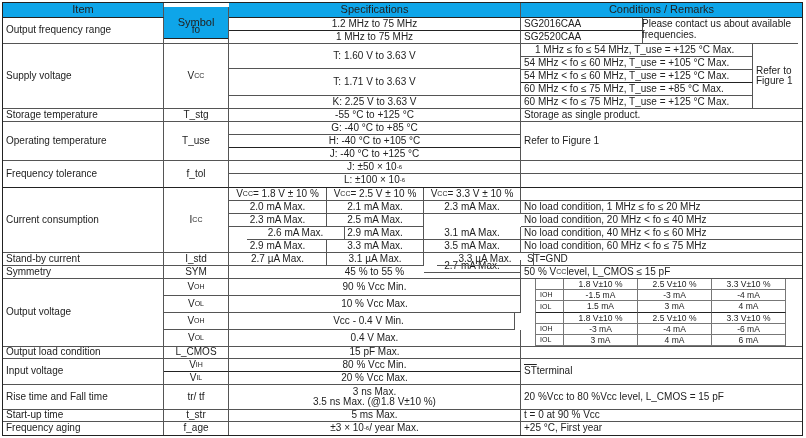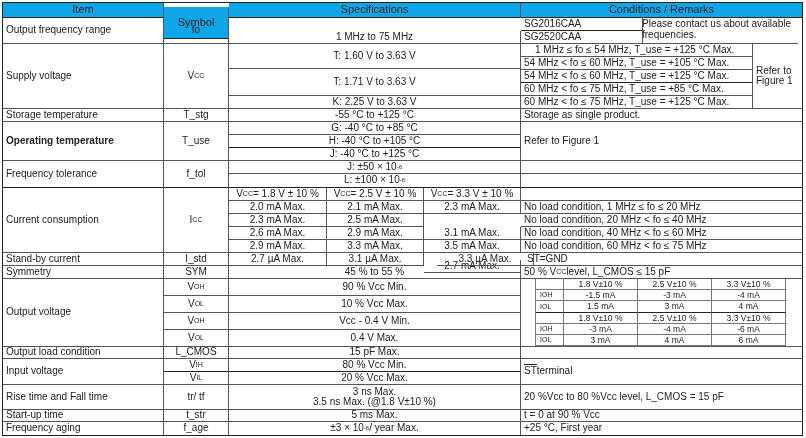--- a/index.html
+++ b/index.html
@@ -21,20 +21,21 @@
 
 <div id="sheet">
 
 <div class="c hd" style="left:0;top:0;width:161px;height:15px;">Item</div>
 <div class="c hd" style="left:161px;top:4px;width:65px;height:32px;">Symbol</div>
 <div class="c hd" style="left:226px;top:0;width:292px;height:15px;">Specifications</div>
 <div class="c hd" style="left:518px;top:0;width:281px;height:15px;border-right:none;">Conditions / Remarks</div>
 
 <div class="c" style="left:0;top:15px;width:161px;height:26px;">Output frequency range</div>
 <div class="c ctr" style="left:161px;top:15px;width:65px;height:26px;">fo</div>
+<div class="c ctr" style="left:226px;top:15px;width:292px;height:13px;border-bottom-color:#222;">1.2 MHz to 75 MHz</div>
 <div class="c ctr" style="left:226px;top:28px;width:292px;height:13px;">1 MHz to 75 MHz</div>
 <div class="c" style="left:518px;top:15px;width:122px;height:13px;border-bottom-color:#222;">SG2016CAA</div>
 <div class="c" style="left:518px;top:28px;width:122px;height:13px;">SG2520CAA</div>
 <div class="c" style="left:636px;top:15px;width:159px;height:26px;border-right:none;white-space:normal;align-items:flex-start;padding-top:1px;">Please contact us about available frequencies.</div>
 
 <div class="c" style="left:0;top:41px;width:161px;height:65px;">Supply voltage</div>
 <div class="c ctr" style="left:161px;top:41px;width:65px;height:65px;">
       <span>V</span>
       <span class="sb">CC</span>
     </div>
@@ -46,21 +47,21 @@
 <div class="c" style="left:518px;top:67px;width:232px;height:13px;border-bottom-color:#222;">54 MHz &lt; fo ≤ 60 MHz, T_use = +125 °C Max.</div>
 <div class="c" style="left:518px;top:80px;width:232px;height:13px;">60 MHz &lt; fo ≤ 75 MHz, T_use = +85 °C Max.</div>
 <div class="c" style="left:518px;top:93px;width:232px;height:13px;">60 MHz &lt; fo ≤ 75 MHz, T_use = +125 °C Max.</div>
 <div class="c" style="left:750px;top:41px;width:49px;height:65px;border-right:none;white-space:normal;">Refer to Figure 1</div>
 
 <div class="c" style="left:0;top:106px;width:161px;height:13px;">Storage temperature</div>
 <div class="c ctr" style="left:161px;top:106px;width:65px;height:13px;">T_stg</div>
 <div class="c ctr" style="left:226px;top:106px;width:292px;height:13px;">-55 °C to +125 °C</div>
 <div class="c" style="left:518px;top:106px;width:281px;height:13px;border-right:none;">Storage as single product.</div>
 
-<div class="c" style="left:0;top:119px;width:161px;height:39px;font-weight:bold;">Operating temperature</div>
+<div class="c" style="left:0;top:119px;width:161px;height:39px;">Operating temperature</div>
 <div class="c ctr" style="left:161px;top:119px;width:65px;height:39px;">T_use</div>
 <div class="c ctr" style="left:226px;top:119px;width:292px;height:13px;">G:  -40 °C to +85 °C</div>
 <div class="c ctr" style="left:226px;top:132px;width:292px;height:13px;border-bottom-color:#222;">H:  -40 °C to +105 °C</div>
 <div class="c ctr" style="left:226px;top:145px;width:292px;height:13px;">J:  -40 °C to +125 °C</div>
 <div class="c" style="left:518px;top:119px;width:281px;height:39px;border-right:none;">Refer to Figure 1</div>
 
 <div class="c thick" style="left:0;top:158px;width:161px;height:27px;">Frequency tolerance</div>
 <div class="c ctr thick" style="left:161px;top:158px;width:65px;height:27px;">f_tol</div>
 <div class="c ctr" style="left:226px;top:158px;width:292px;height:13px;">
       <span>J:  ±50 × 10</span>
@@ -86,21 +87,21 @@
 <div class="c ctr" style="left:226px;top:198px;width:98px;height:13px;">2.0 mA Max.</div>
 <div class="c ctr" style="left:324px;top:198px;width:97px;height:13px;">2.1 mA Max.</div>
 <div class="c ctr" style="left:421px;top:198px;width:97px;height:13px;">2.3 mA Max.</div>
 <div class="c" style="left:518px;top:198px;width:281px;height:13px;border-right:none;">No load condition,    1 MHz ≤ fo ≤ 20 MHz</div>
 
 <div class="c ctr" style="left:226px;top:211px;width:98px;height:13px;">2.3 mA Max.</div>
 <div class="c ctr" style="left:324px;top:211px;width:97px;height:13px;">2.5 mA Max.</div>
 <div class="c ctr" style="left:421px;top:211px;width:97px;height:13px;margin-top:46px;">2.7 mA Max.</div>
 <div class="c" style="left:518px;top:211px;width:281px;height:13px;border-right:none;">No load condition, 20 MHz &lt; fo ≤ 40 MHz</div>
 
-<div class="c ctr" style="left:226px;top:224px;width:98px;height:13px;">2.6 mA Max.</div>
+<div class="c ctr" style="left:244px;top:224px;width:98px;height:13px;">2.6 mA Max.</div>
 <div class="c ctr" style="left:324px;top:224px;width:97px;height:13px;">2.9 mA Max.</div>
 <div class="c ctr" style="left:421px;top:224px;width:97px;height:13px;">3.1 mA Max.</div>
 <div class="c" style="left:518px;top:224px;width:281px;height:13px;border-right:none;">No load condition, 40 MHz &lt; fo ≤ 60 MHz</div>
 
 <div class="c ctr" style="left:226px;top:237px;width:98px;height:13px;">2.9 mA Max.</div>
 <div class="c ctr" style="left:324px;top:237px;width:97px;height:13px;">3.3 mA Max.</div>
 <div class="c ctr" style="left:421px;top:237px;width:97px;height:13px;">3.5 mA Max.</div>
 <div class="c" style="left:518px;top:237px;width:281px;height:13px;border-right:none;">No load condition, 60 MHz &lt; fo ≤ 75 MHz</div>
 
 <div class="c" style="left:0;top:250px;width:161px;height:13px;">Stand-by current</div>
@@ -130,21 +131,21 @@
 <div class="c ctr" style="left:226px;top:276px;width:292px;height:17px;">90 % Vcc Min.</div>
 <div class="c ctr" style="left:161px;top:293px;width:65px;height:17px;">
       <span>V</span>
       <span class="sb">OL</span>
     </div>
 <div class="c ctr" style="left:226px;top:293px;width:292px;height:17px;">10 % Vcc Max.</div>
 <div class="c ctr" style="left:161px;top:310px;width:65px;height:17px;">
       <span>V</span>
       <span class="sb">OH</span>
     </div>
-<div class="c ctr" style="left:226px;top:310px;width:292px;height:17px;">Vcc - 0.4 V Min.</div>
+<div class="c ctr" style="left:220px;top:310px;width:292px;height:17px;">Vcc - 0.4 V Min.</div>
 <div class="c ctr" style="left:161px;top:327px;width:65px;height:17px;">
       <span>V</span>
       <span class="sb">OL</span>
     </div>
 <div class="c ctr" style="left:226px;top:327px;width:292px;height:17px;">0.4 V Max.</div>
 <div class="c" style="left:518px;top:276px;width:281px;height:68px;border-right:none;padding:0;">
   <div style="position:absolute;left:14px;top:0;width:250px;height:68px;border-left:1px solid #777;">
 
     <div class="mini" style="left:0;top:0;width:28px;height:11px;"></div>
     <div class="mini" style="left:28px;top:0;width:74px;height:11px;">1.8 V±10 %</div>

